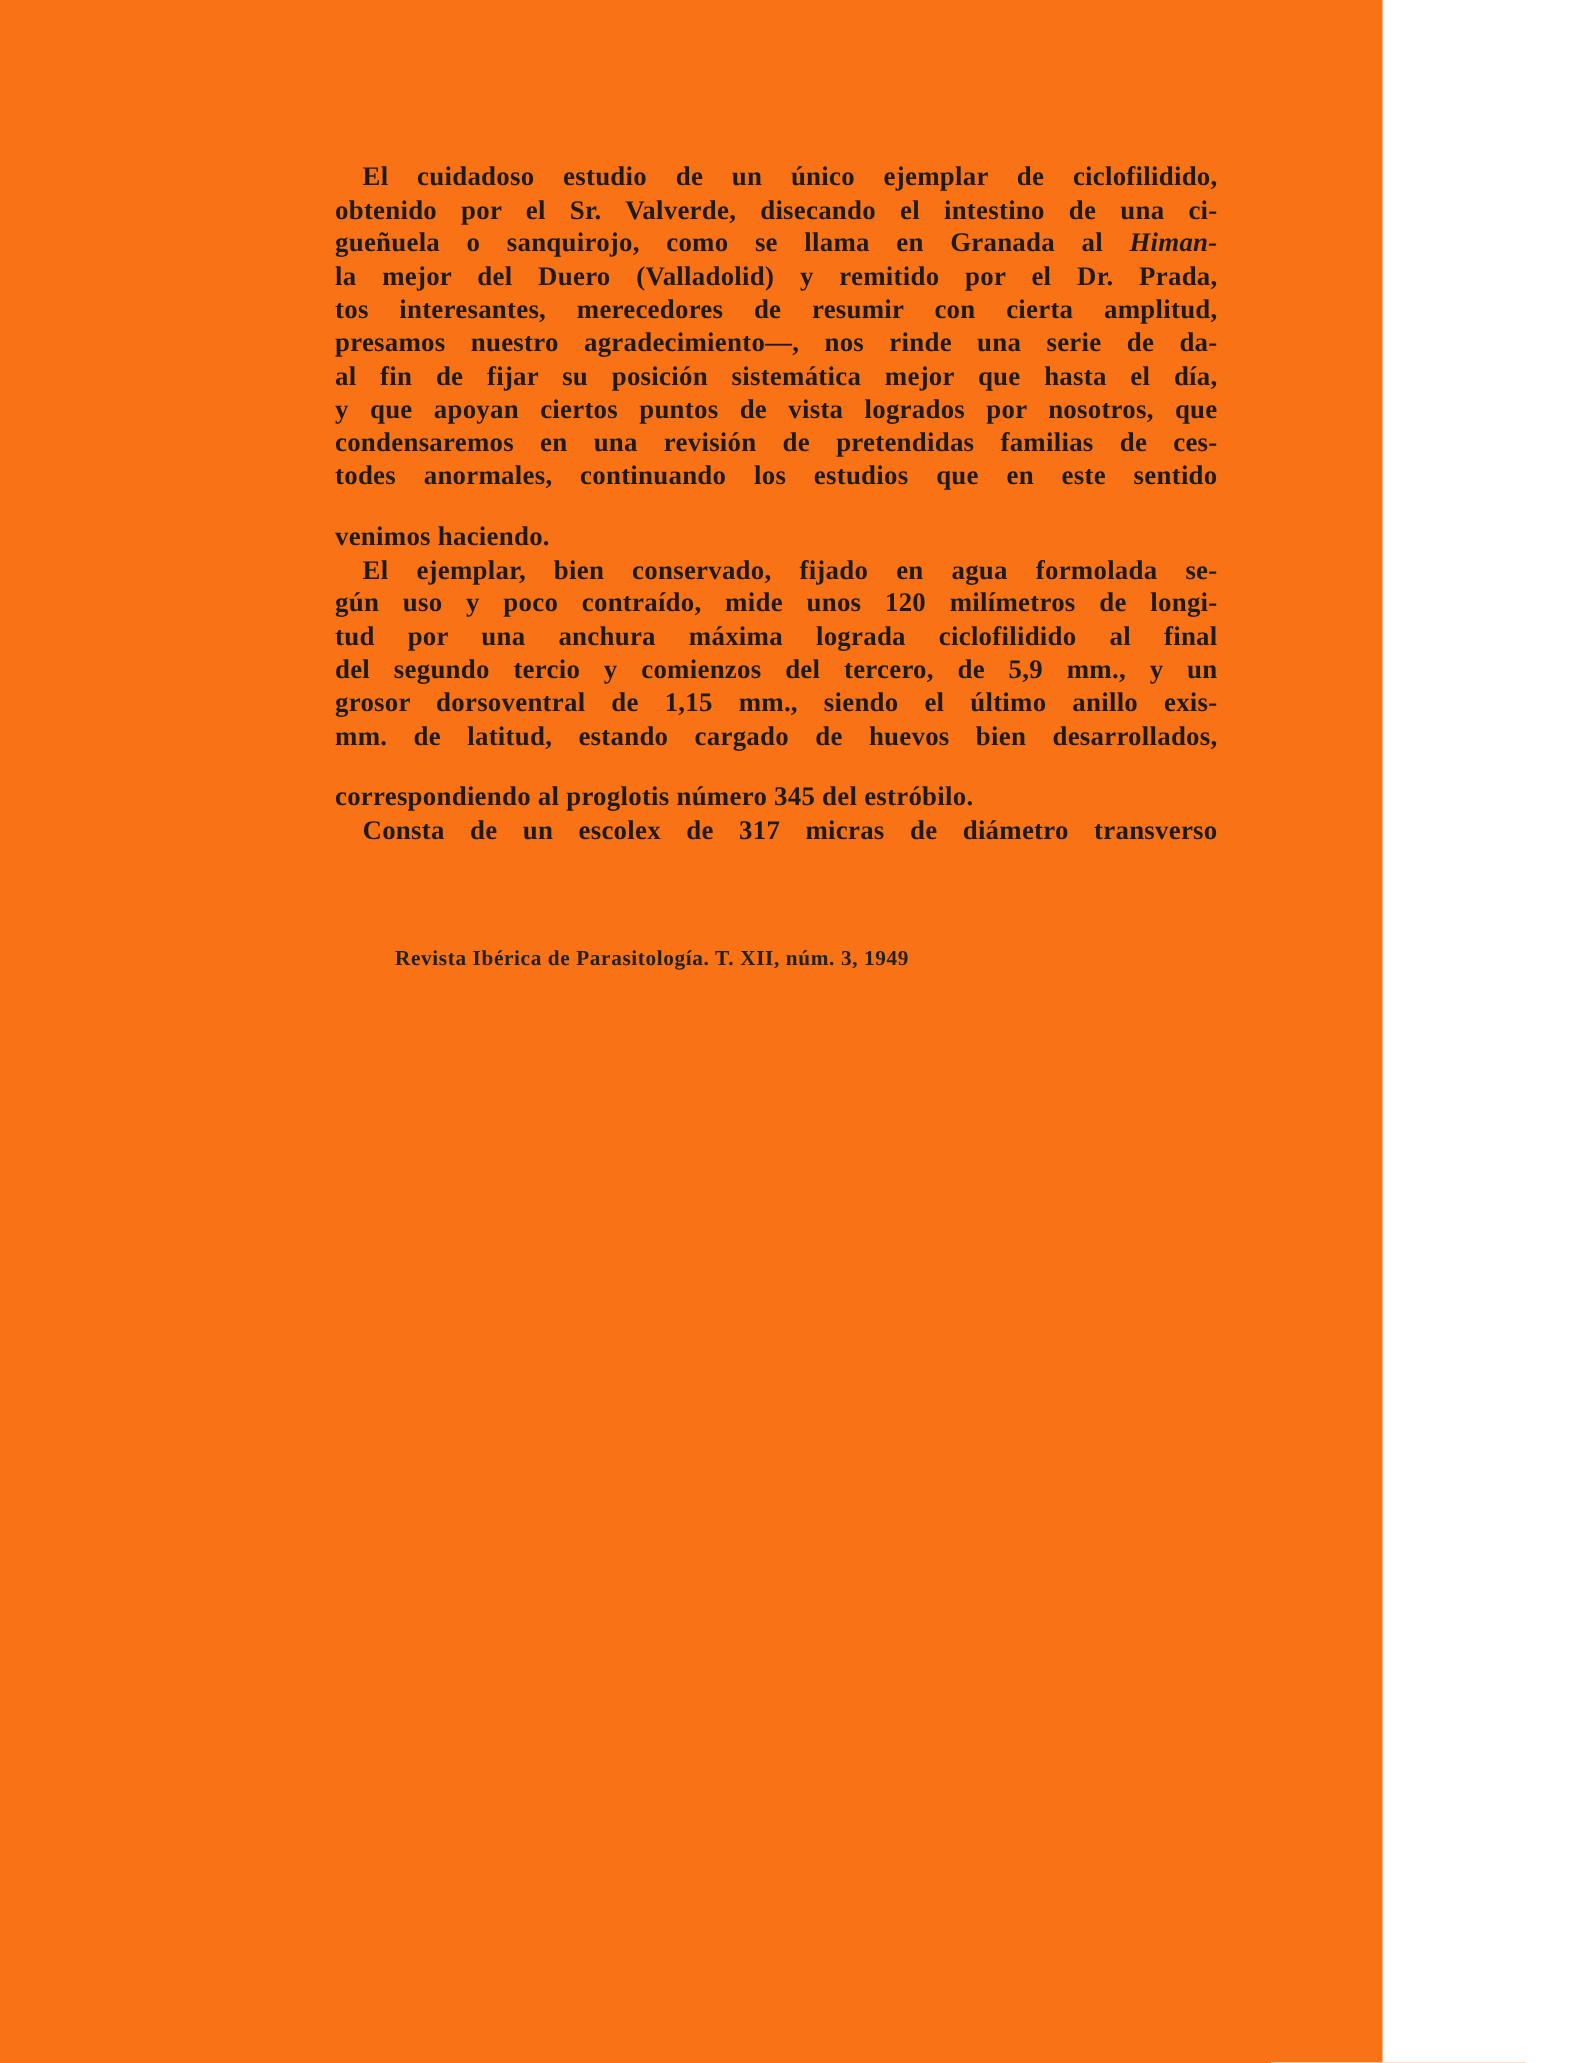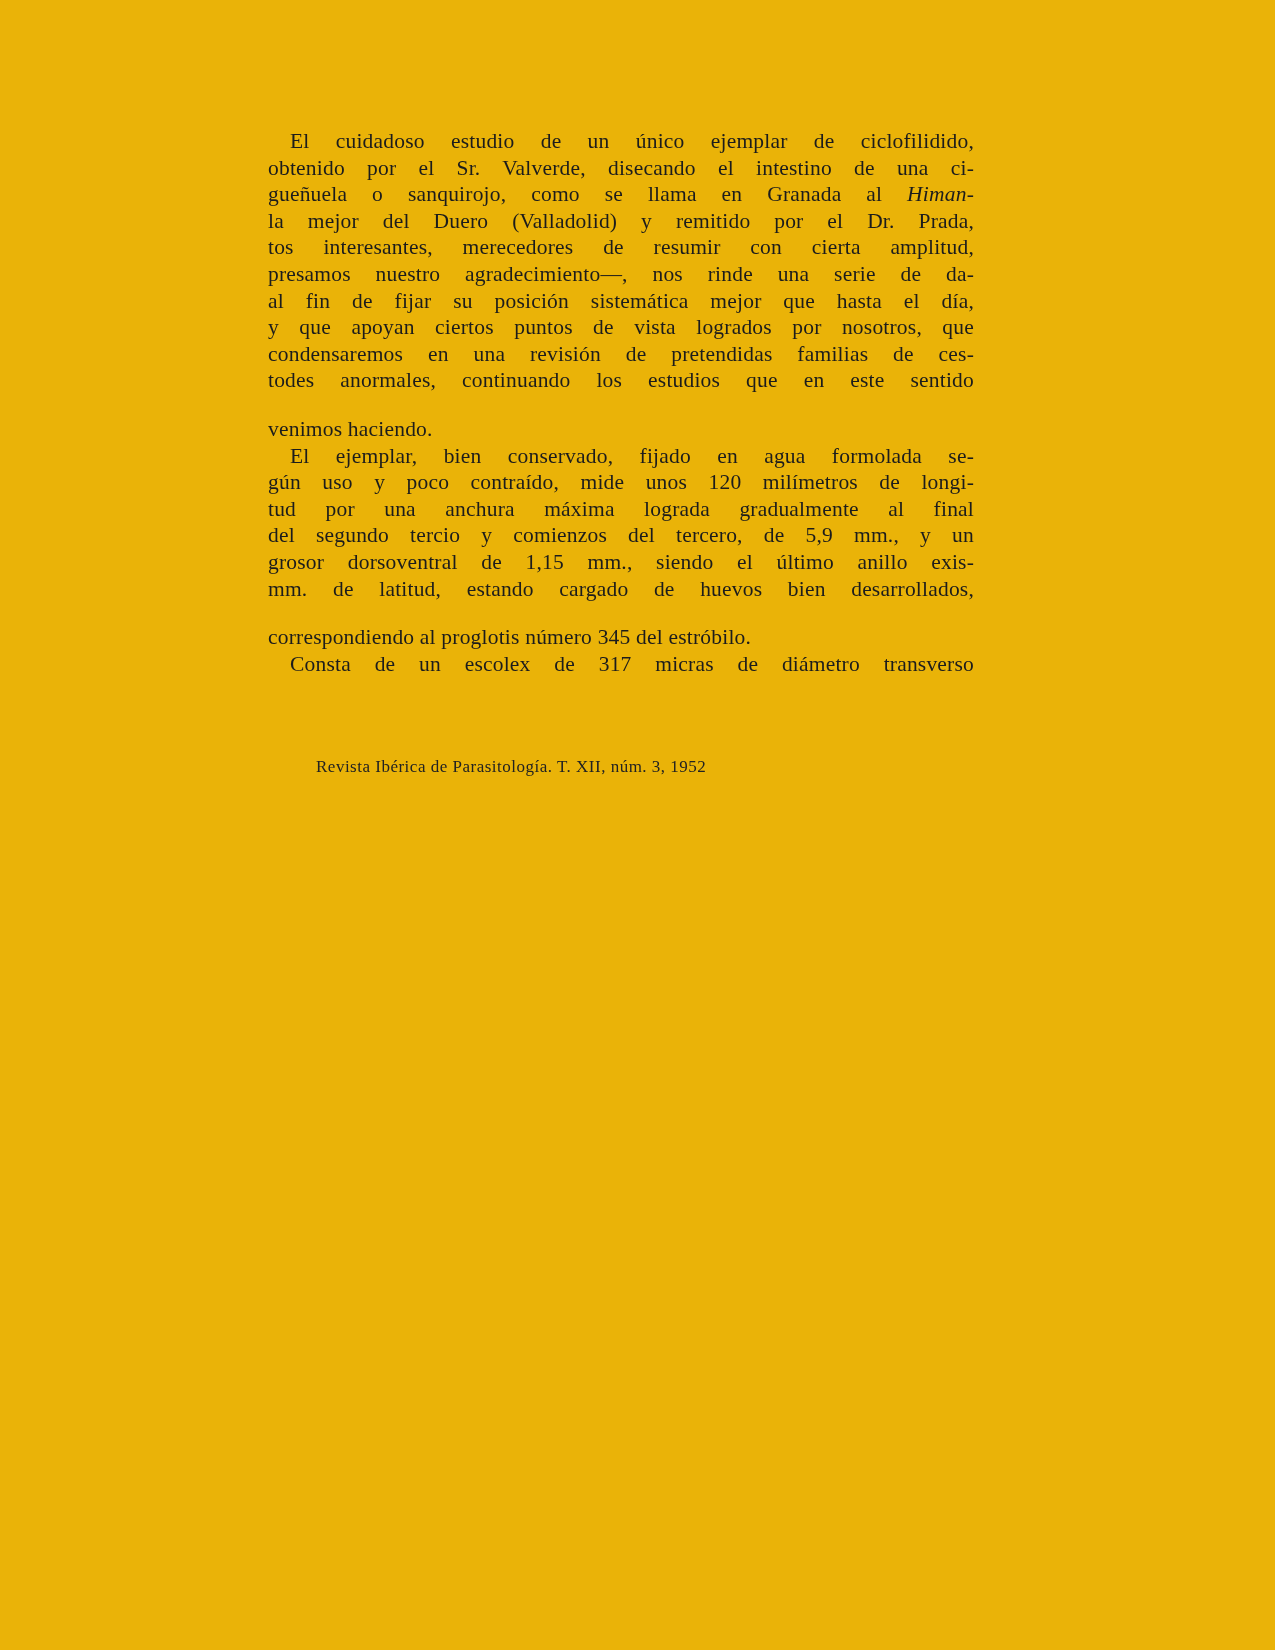--- a/index.html
+++ b/index.html
@@ -3,26 +3,27 @@
 <meta charset="utf-8">
 <title>Scanned journal page</title>
 <style>
   html, body {
     margin: 0;
     padding: 0;
     background: #ffffff;
   }
   .page {
     position: relative;
-    width: 1275px;
+    width: 1106px;
     height: 1650px;
-    background: #eab308;
+    background: #f97316;
     font-family: "Liberation Serif", "DejaVu Serif", serif;
     color: #1c1c1c;
     overflow: hidden;
+    font-weight: bold;
   }
   .text-block {
     position: absolute;
     left: 268px;
     top: 128px;
     width: 706px;
     font-size: 21.5px;
     line-height: 26.6px;
     letter-spacing: 0.2px;
   }
@@ -60,23 +61,23 @@
       <div class="line"><span>la mejor del Duero (Valladolid) y remitido por el Dr. Prada,</span></div>
       <div class="line"><span>tos interesantes, merecedores de resumir con cierta amplitud,</span></div>
       <div class="line"><span>presamos nuestro agradecimiento—, nos rinde una serie de da-</span></div>
       <div class="line"><span>al fin de fijar su posición sistemática mejor que hasta el día,</span></div>
       <div class="line"><span>y que apoyan ciertos puntos de vista logrados por nosotros, que</span></div>
       <div class="line"><span>condensaremos en una revisión de pretendidas familias de ces-</span></div>
       <div class="line"><span>todes anormales, continuando los estudios que en este sentido</span></div>
       <div class="line end"><span>venimos haciendo.</span></div>
       <div class="line first"><span>El ejemplar, bien conservado, fijado en agua formolada se-</span></div>
       <div class="line"><span>gún uso y poco contraído, mide unos 120 milímetros de longi-</span></div>
-      <div class="line"><span>tud por una anchura máxima lograda gradualmente al final</span></div>
+      <div class="line"><span>tud por una anchura máxima lograda ciclofilidido al final</span></div>
       <div class="line"><span>del segundo tercio y comienzos del tercero, de 5,9 mm., y un</span></div>
       <div class="line"><span>grosor dorsoventral de 1,15 mm., siendo el último anillo exis-</span></div>
       <div class="line"><span>mm. de latitud, estando cargado de huevos bien desarrollados,</span></div>
       <div class="line end"><span>correspondiendo al proglotis número 345 del estróbilo.</span></div>
       <div class="line first"><span>Consta de un escolex de 317 micras de diámetro transverso</span></div>
     </main>
   <div class="footer">
-    <span>Revista Ibérica de Parasitología. T. XII, núm. 3, 1952</span>
+    <span>Revista Ibérica de Parasitología. T. XII, núm. 3, 1949</span>
   </div>
 </div>
 
 </body></html>

